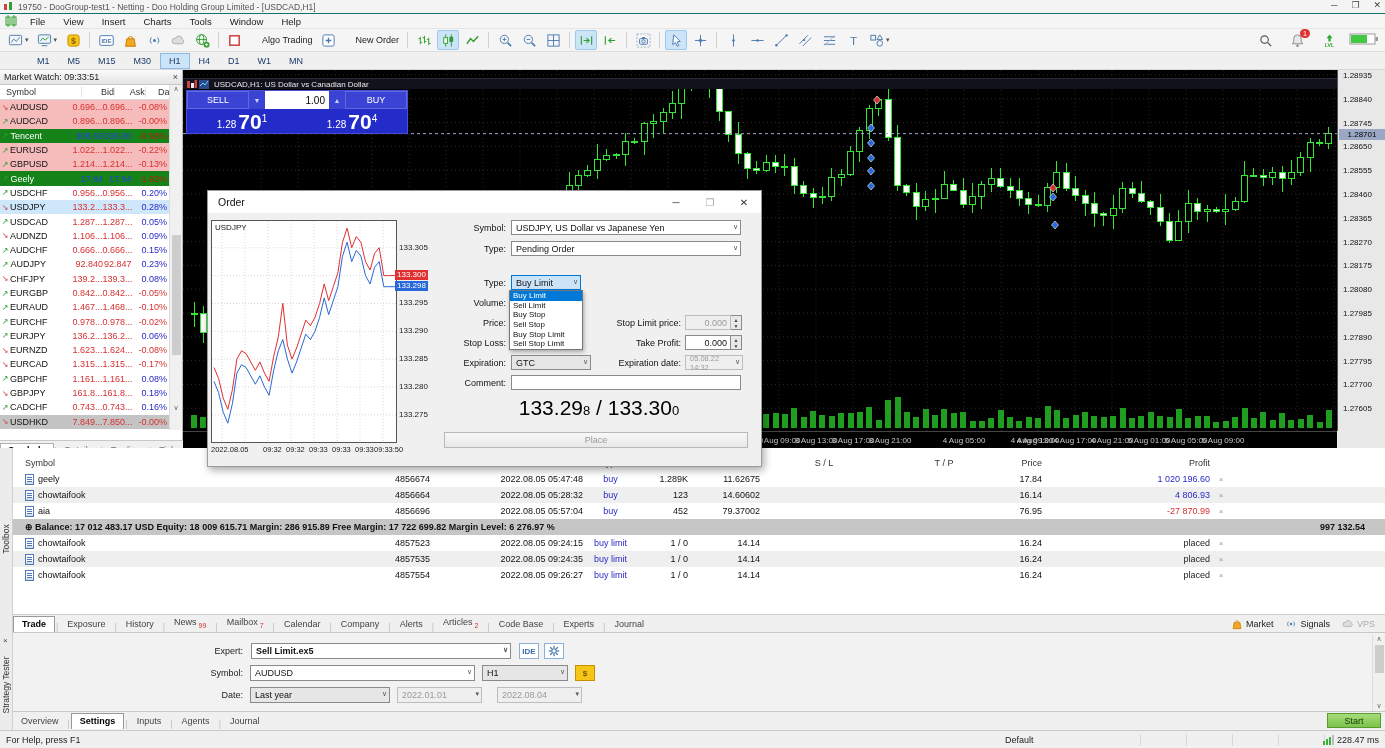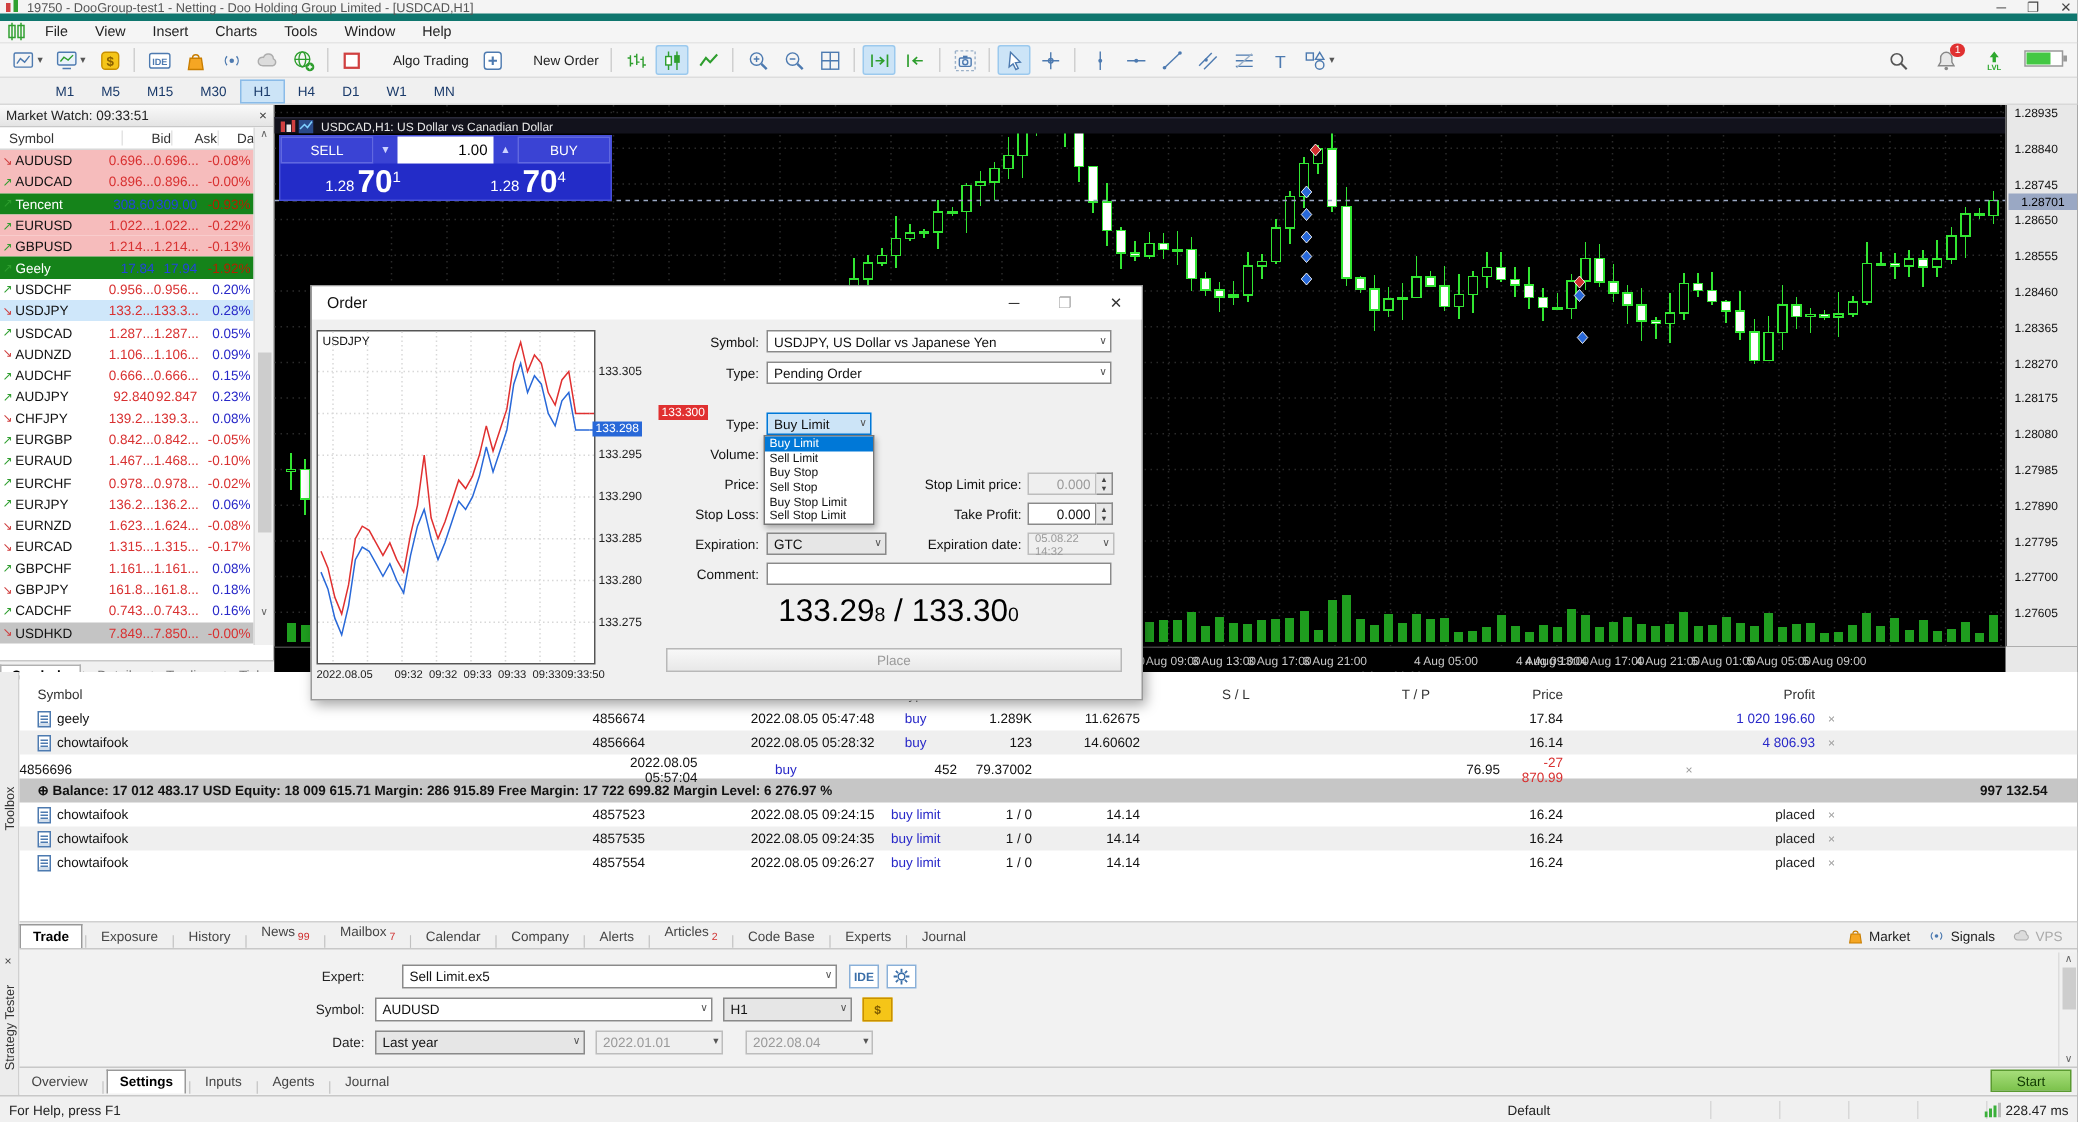--- a/index.html
+++ b/index.html
@@ -1,21 +1,21 @@
 <!DOCTYPE html>
 <html><head>
 <meta charset="utf-8">
 <style>
 * { margin:0; padding:0; box-sizing:border-box; }
 html,body { background:#888; }
 body { font-family:"Liberation Sans", sans-serif; }
 #root { position:relative; width:1385px; height:748px; background:#f0f0f0; overflow:hidden; font-size:9px; color:#111; }
 
 
-#titlebar { position:absolute; left:0; top:0; width:1385px; height:14px; background:#f4f4f4; border-bottom:5px solid #0f766e; display:flex; align-items:center; }
+#titlebar { position:absolute; left:0; top:0; width:1385px; height:14px; background:#f4f4f4; border-bottom:1px solid #0f766e; display:flex; align-items:center; }
 #titlebar .ttl { font-size:8.5px; color:#555; margin-left:4px; }
 #titlebar .winbtns { position:absolute; right:4px; top:0; display:flex; gap:14px; font-size:9px; color:#444; }
 #menubar { position:absolute; left:0; top:14px; width:1385px; height:14px; background:#f5f5f5; display:flex; align-items:center; }
 #menubar .mitem { padding:0 9px; font-size:9.5px; color:#222; cursor:default; }
 #toolbar { position:absolute; left:0; top:28px; width:1385px; height:24px; background:#f5f5f5; border-top:1px solid #e5e5e5; border-bottom:1px solid #ddd; display:flex; align-items:center; padding-left:4px; }
 .tbtn { height:20px; min-width:22px; display:flex; align-items:center; justify-content:center; border:1px solid transparent; border-radius:2px; margin:0 1px; padding:0 2px; }
 .tbtn.active { background:#cce4f7; border-color:#9bc9ee; }
 .tbtn svg { width:15px; height:15px; }
 .tbtn .lbl { font-size:9px; margin-left:20px; color:#222;text-align:right; }
 .tsep { width:1px; height:16px; background:#d0d0d0; margin:0 4px; }
@@ -1157,20 +1157,24 @@
           <span class="c-type">buy</span>
           <span class="c-vol">123</span>
           <span class="c-p1">14.60602</span>
           <span class="c-sl"></span>
           <span class="c-tp"></span>
           <span class="c-p2">16.14</span>
           <span class="c-profit p-blue">4 806.93</span>
           <span class="c-x">×</span>
         </div>
         <div class="trow">
+          <span class="c-sym">
+            <span class="docicon"></span>
+            <span>aia</span>
+          </span>
           <span class="c-ticket">4856696</span>
           <span class="c-time">2022.08.05 05:57:04</span>
           <span class="c-type">buy</span>
           <span class="c-vol">452</span>
           <span class="c-p1">79.37002</span>
           <span class="c-sl"></span>
           <span class="c-tp"></span>
           <span class="c-p2">76.95</span>
           <span class="c-profit p-red">-27 870.99</span>
           <span class="c-x">×</span>
@@ -1278,21 +1282,21 @@
       </div>
   </div>
 
   <div id="tester-strip">
     <span class="x">×</span>
     <div class="vlabel">Strategy Tester</div>
   </div>
   <div id="tester">
     <div class="trrow" style="left:0; top:10px;">
       <div class="trlabel" style="width:230px">Expert:</div>
-      <div class="combo" style="width:290px; margin-left:25px;">
+      <div class="combo" style="width:260px; margin-left:8px;font-weight:bold;">
           <span>Sell Limit.ex5</span>
           <span class="ar">∨</span>
         </div>
       <div class="sqbtn" style="margin-left:8px;">IDE</div>
       <div class="sqbtn" style="margin-left:5px;">
           <svg width="12" height="12" viewBox="0 0 16 16">
             <circle cx="8" cy="8" r="3" fill="none" stroke="#3a6ea8" stroke-width="1.4"></circle>
             <g stroke="#3a6ea8" stroke-width="1.6">
               <line x1="8" y1="1" x2="8" y2="4"></line>
               <line x1="8" y1="12" x2="8" y2="15"></line>
@@ -1402,21 +1406,21 @@
       <span id="mini-sym">USDJPY</span>
     </div>
     <div id="mini-ylabels">
         <div class="ml" style="top: 22.736px;">133.305</div>
         <div class="ml" style="top: 78.436px;">133.295</div>
         <div class="ml" style="top: 106.286px;">133.290</div>
         <div class="ml" style="top: 134.136px;">133.285</div>
         <div class="ml" style="top: 161.986px;">133.280</div>
         <div class="ml" style="top: 189.836px;">133.275</div>
       </div>
-    <div class="mini-badge" style="background: rgb(224, 48, 48); top: 78.586px; margin-left: 44px;">133.300</div>
+    <div class="mini-badge" style="background: rgb(224, 48, 48); top: 78.586px;">133.300</div>
     <div class="mini-badge" style="background: rgb(40, 104, 216); top: 89.726px;">133.298</div>
     <div id="mini-xlabels">
         <span style="left: 0px;">2022.08.05</span>
         <span style="left: 52px;">09:32</span>
         <span style="left: 75px;">09:32</span>
         <span style="left: 98px;">09:33</span>
         <span style="left: 121px;">09:33</span>
         <span style="left: 144px;">09:33</span>
         <span style="left: 163px;">09:33:50</span>
       </div>

